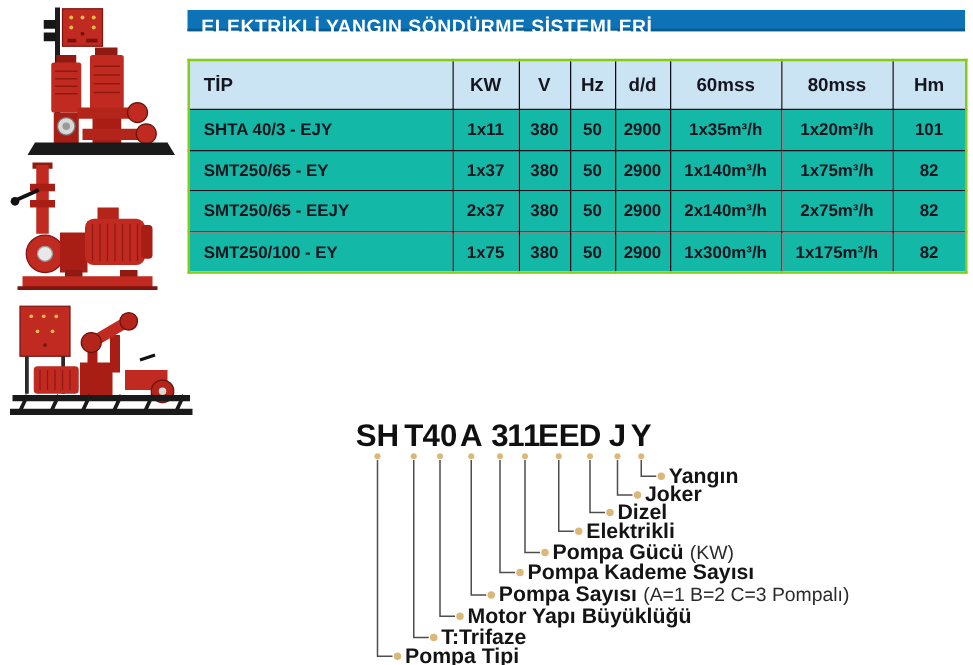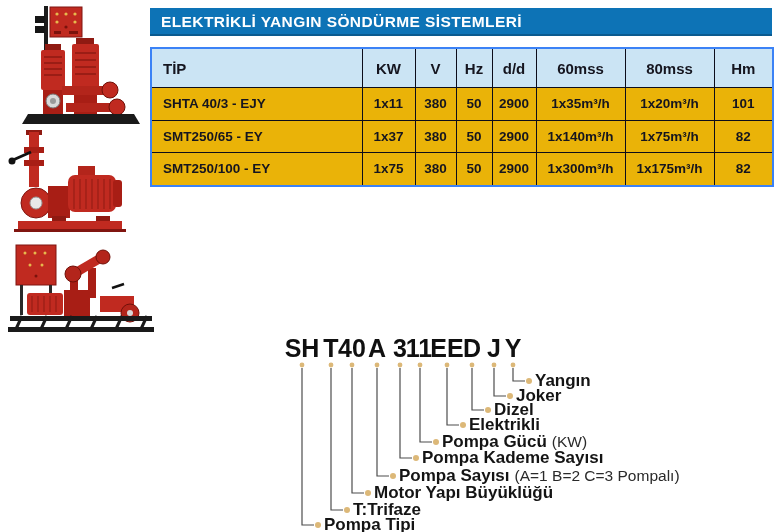--- a/index.html
+++ b/index.html
@@ -2,37 +2,37 @@
 <html><head>
 <meta charset="utf-8">
 <style>
   html,body{margin:0;padding:0;background:#fff;}
   .page{
     position:relative;width:778px;height:532px;background:#ffffff;overflow:hidden;
     font-family:"Liberation Sans","DejaVu Sans",sans-serif;color:#15151f;
   }
   
   .title-bar{
-    position:absolute;left:150px;top:8px;width:622px;height:28px;
+    position:absolute;left:150px;top:8px;width:622px;height:17px;
     background:#0d73b6;border-bottom:2px solid #0a5a8f;box-sizing:border-box;
     color:#ffffff;font-weight:bold;font-size:15.5px;line-height:27px;
     padding-left:11px;letter-spacing:.4px;white-space:nowrap;
   }
   
   table.spec{
     position:absolute;left:150px;top:47px;width:622px;
     border-collapse:collapse;table-layout:fixed;
-    border:2px solid #3b82f6;
+    border:2px solid #84cc16;
   }
   table.spec th,table.spec td{
     border:1.5px solid #0d0d1a;font-weight:bold;color:#15151f;
     text-align:center;padding:0;overflow:hidden;white-space:nowrap;
   }
   table.spec th{background:#cbe4f4;font-size:15px;height:38px;}
-  table.spec td{background:#eab308;font-size:13.5px;height:31.5px;}
+  table.spec td{background:#14b8a6;font-size:13.5px;height:31.5px;}
   table.spec th.tip,table.spec td.tip{text-align:left;padding-left:11px;}
   
   svg.codes{position:absolute;left:0;top:318px;}
   svg.codes text.codeseg{font-family:"Liberation Sans","DejaVu Sans",sans-serif;font-size:25px;font-weight:bold;fill:#101010;}
   svg.codes .lbl{font-family:"Liberation Sans","DejaVu Sans",sans-serif;font-size:17px;font-weight:bold;fill:#141414;}
   svg.codes .note{font-family:"Liberation Sans","DejaVu Sans",sans-serif;font-size:15.5px;font-weight:normal;fill:#2a2a2a;}
   svg.codes path.link{stroke:#4d4d4d;stroke-width:1.2;fill:none;}
   svg.codes circle.topdot{fill:#dcb878;}
   svg.codes circle.enddot{fill:#dcb878;}
   
@@ -184,20 +184,30 @@
         <td class="tip">SMT250/65 - EY</td>
         <td>1x37</td>
         <td>380</td>
         <td>50</td>
         <td>2900</td>
         <td>1x140m³/h</td>
         <td>1x75m³/h</td>
         <td>82</td>
       </tr>
       <tr>
+        <td class="tip">SMT250/65 - EEJY</td>
+        <td>2x37</td>
+        <td>380</td>
+        <td>50</td>
+        <td>2900</td>
+        <td>2x140m³/h</td>
+        <td>2x75m³/h</td>
+        <td>82</td>
+      </tr>
+      <tr>
         <td class="tip">SMT250/100 - EY</td>
         <td>1x75</td>
         <td>380</td>
         <td>50</td>
         <td>2900</td>
         <td>1x300m³/h</td>
         <td>1x175m³/h</td>
         <td>82</td>
       </tr>
     </tbody>

